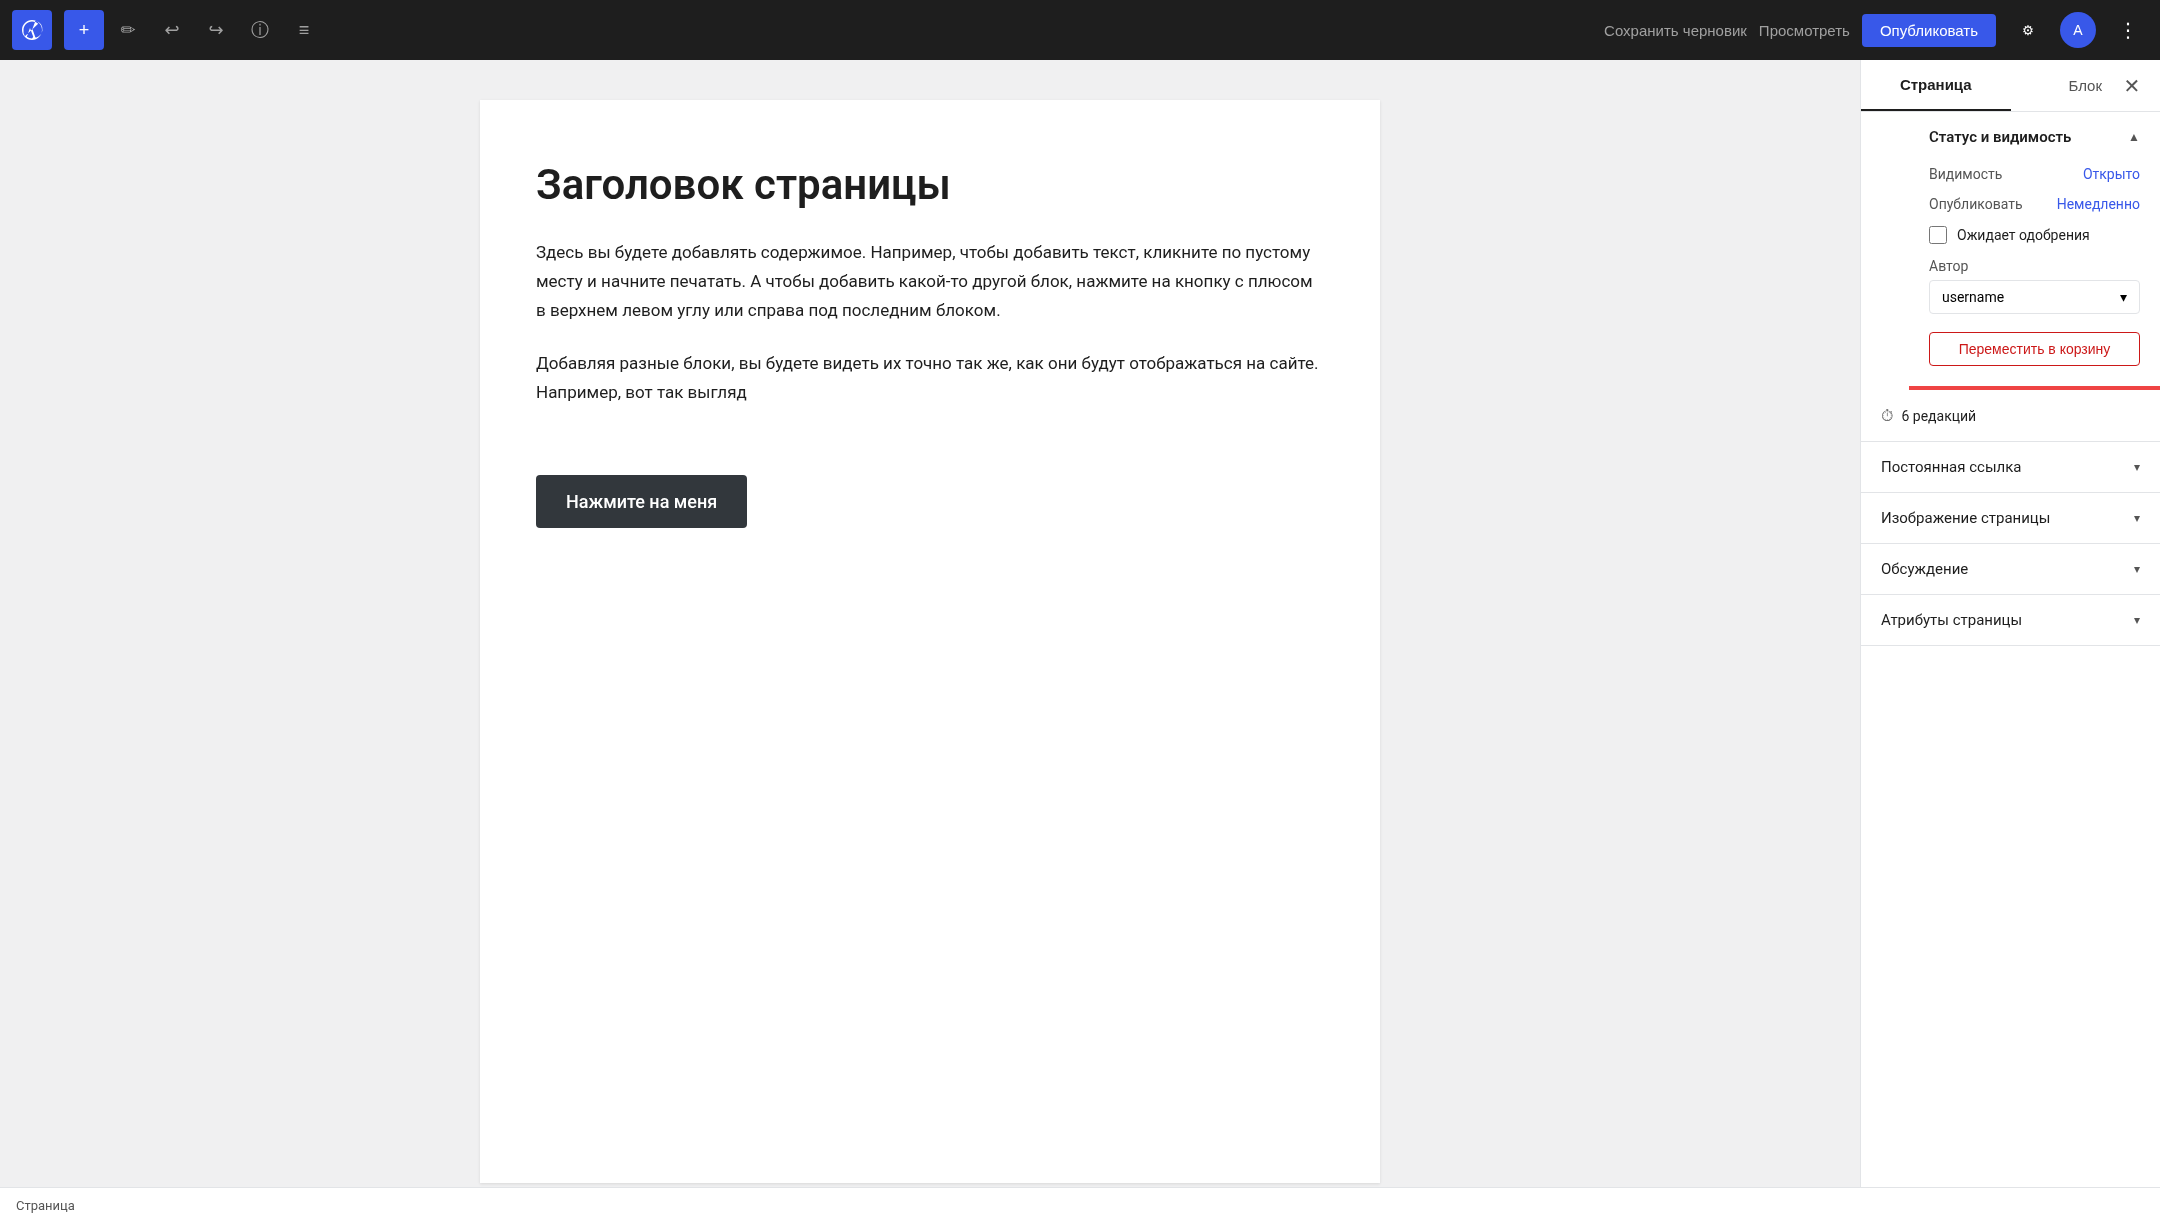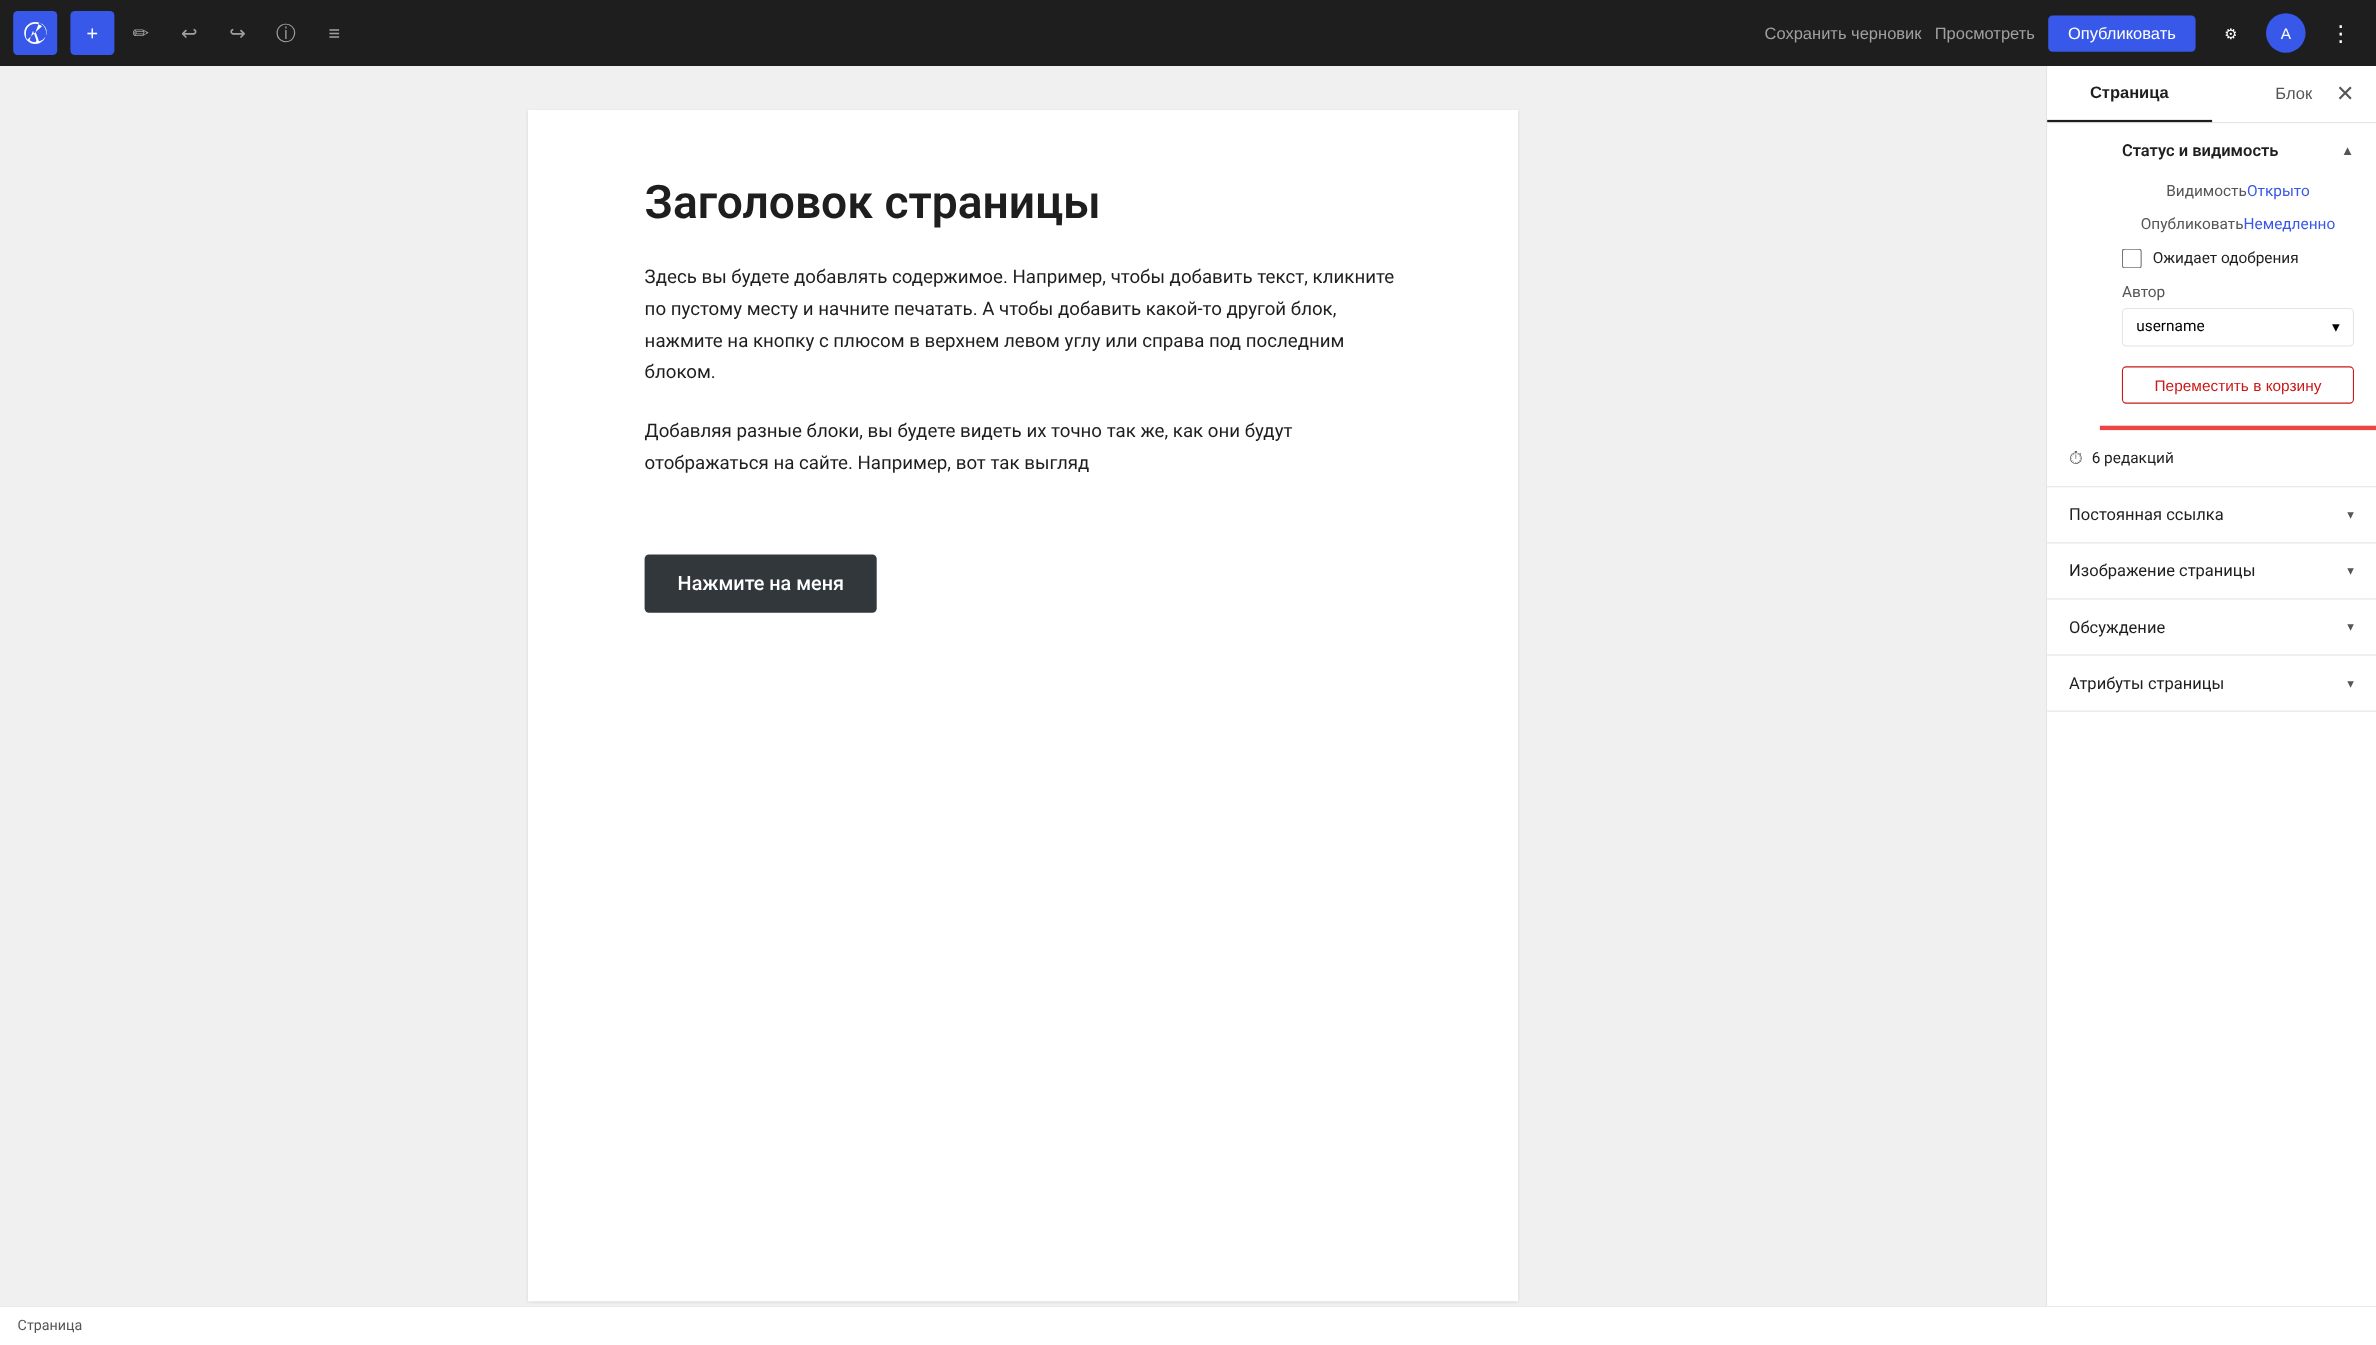--- a/index.html
+++ b/index.html
@@ -91,21 +91,21 @@
       display: flex;
       justify-content: center;
       padding: 40px 20px 40px;
     }
 
     .editor-content {
       background: white;
       width: 100%;
       max-width: 900px;
       min-height: 100%;
-      padding: 60px 106px;
+      padding: 60px 56px;
       box-shadow: 0 1px 3px rgba(0,0,0,0.1);
     }
 
     .page-title {
       font-size: 42px;
       font-weight: 600;
       color: #1e1e1e;
       margin-bottom: 28px;
       line-height: 1.2;
     }
@@ -212,21 +212,21 @@
       color: #555;
     }
 
     .sidebar-section-content {
       padding: 4px 20px 20px;
     }
 
     .sidebar-row {
       display: flex;
       align-items: center;
-      justify-content: center;
+      justify-content: space-between;
       margin-bottom: 14px;
     }
     .sidebar-label {
       font-size: 14px;
       color: #555;
     }
     .sidebar-value {
       font-size: 14px;
       color: #3858e9;
       cursor: pointer;

